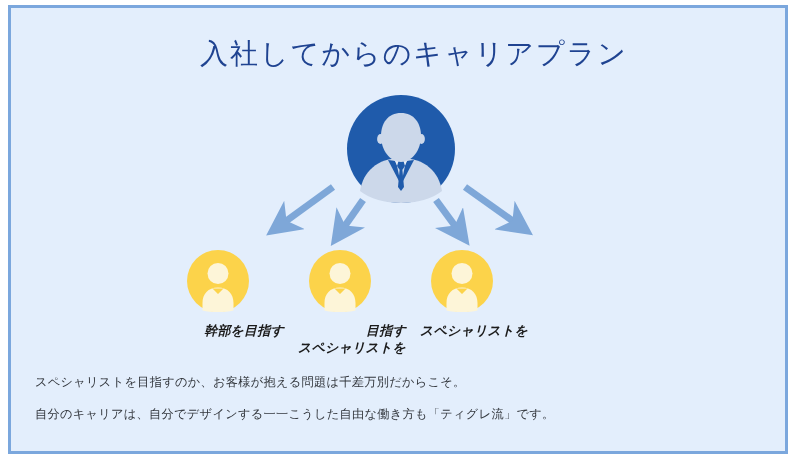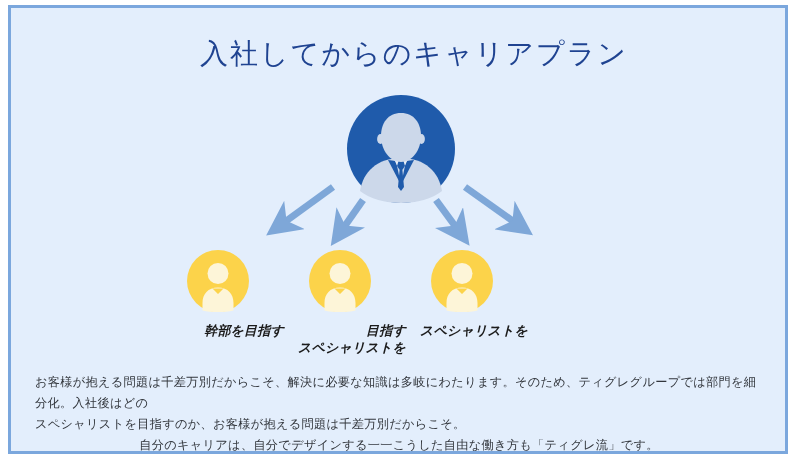--- a/index.html
+++ b/index.html
@@ -97,22 +97,21 @@
     width: 728px;
     font-size: 12.2px;
     line-height: 21px;
     color: #32363c;
     letter-spacing: 0.3px;
   }
   #body-copy p {
     margin: 0;
   }
   #body-copy p.gap {
-    margin-top: 0px;
-    text-align: center;
+    margin-top: 11px;
   }
 </style>
 </head>
 <body>
 
 <div id="slide">
 
   <div id="title">入社してからのキャリアプラン</div>
 
   <svg id="arrows" viewBox="0 0 774 443" width="774" height="443" xmlns="http://www.w3.org/2000/svg">
@@ -186,18 +185,17 @@
       <circle cx="31" cy="23.5" r="10.5" fill="#fdf5d8"></circle>
       <path d="M31 37.5 C21 37.5 15.5 44 15.5 53 L15.5 60.5 C20 62 25 62 31 62 C37 62 42 62 46.5 60.5 L46.5 53 C46.5 44 41 37.5 31 37.5 Z M31 44 L25.5 38.5 L36.5 38.5 Z" fill="#fdf5d8"></path>
     </svg>
     <div class="branch-label">
       <div>スペシャリストを</div>
     </div>
   </div>
 
 
   <div id="body-copy">
-    <p>お客様が抱える問題は千差万別だからこそ、解決に必要な知識は多岐にわたります。そのため、ティグレグループでは部門を細分化。入社後はどの</p>
     <p>スペシャリストを目指すのか、お客様が抱える問題は千差万別だからこそ。</p>
     <p class="gap">自分のキャリアは、自分でデザインする一一こうした自由な働き方も「ティグレ流」です。</p>
   </div>
 
 </div>
 
 </body></html>

